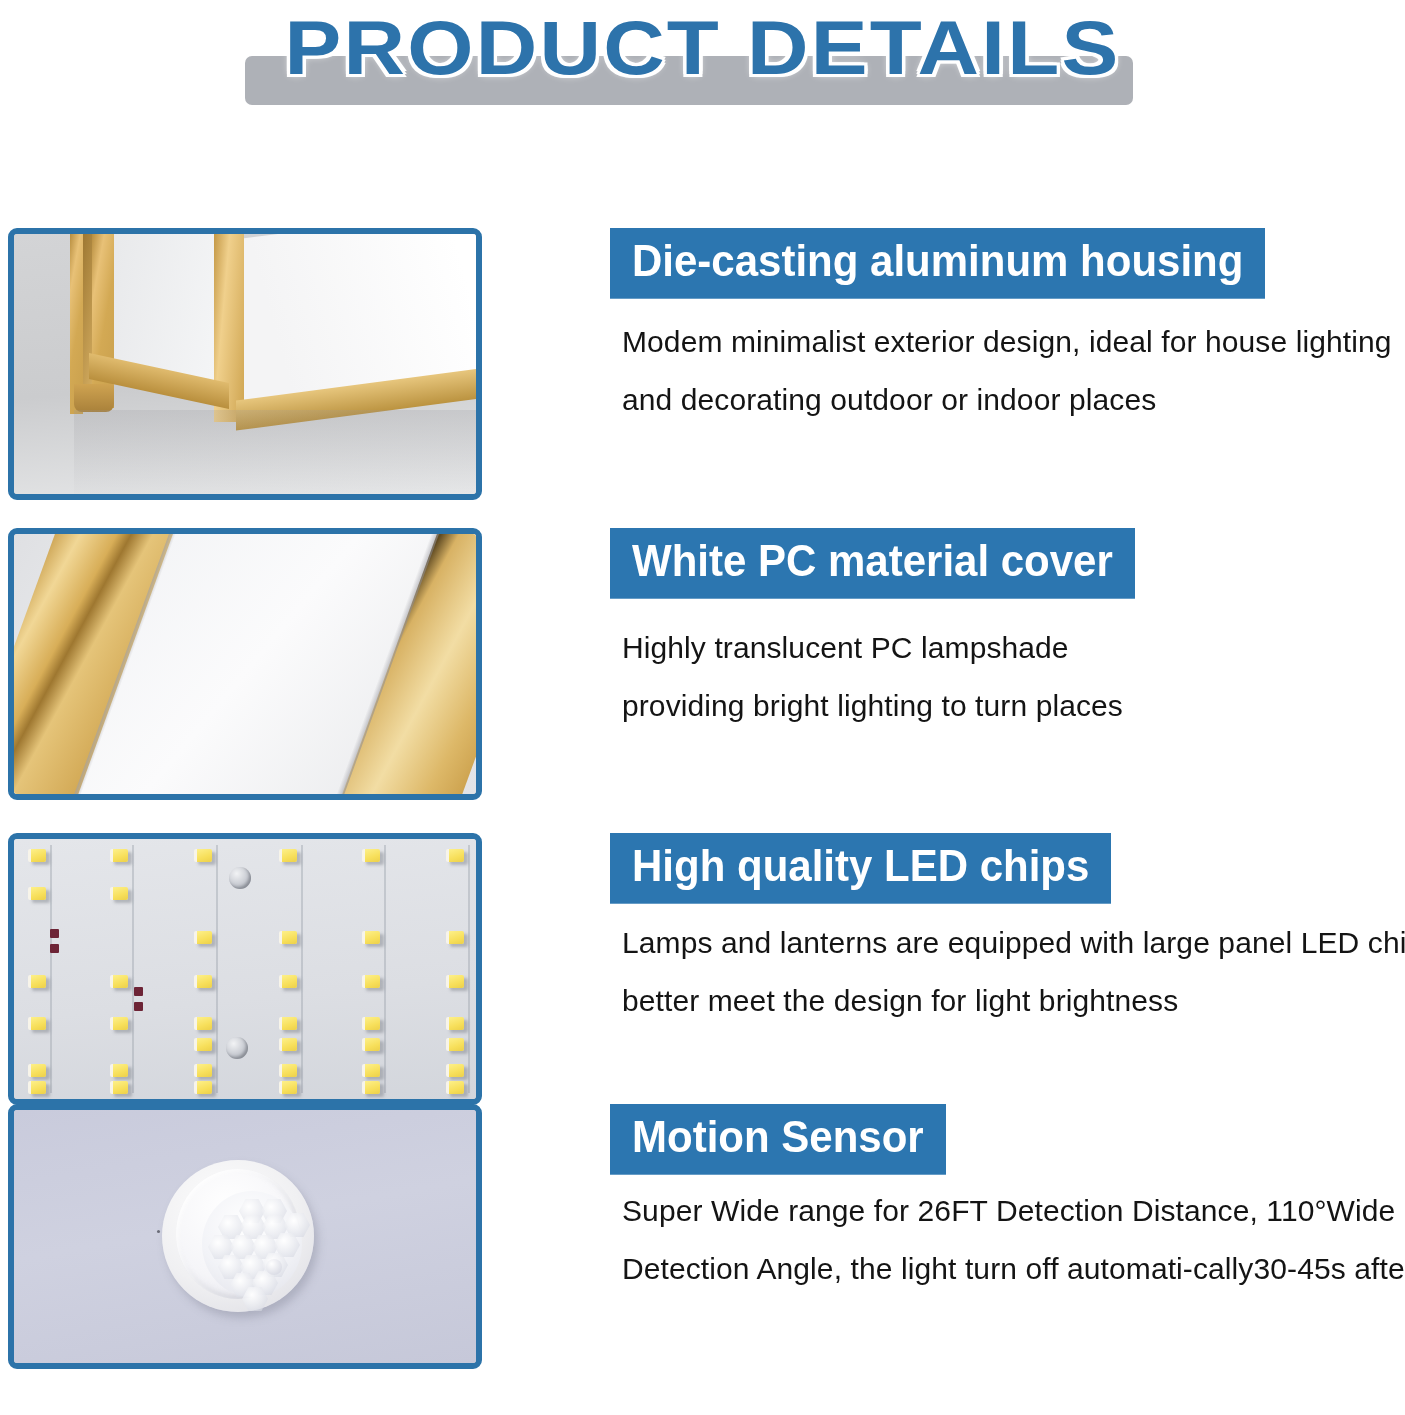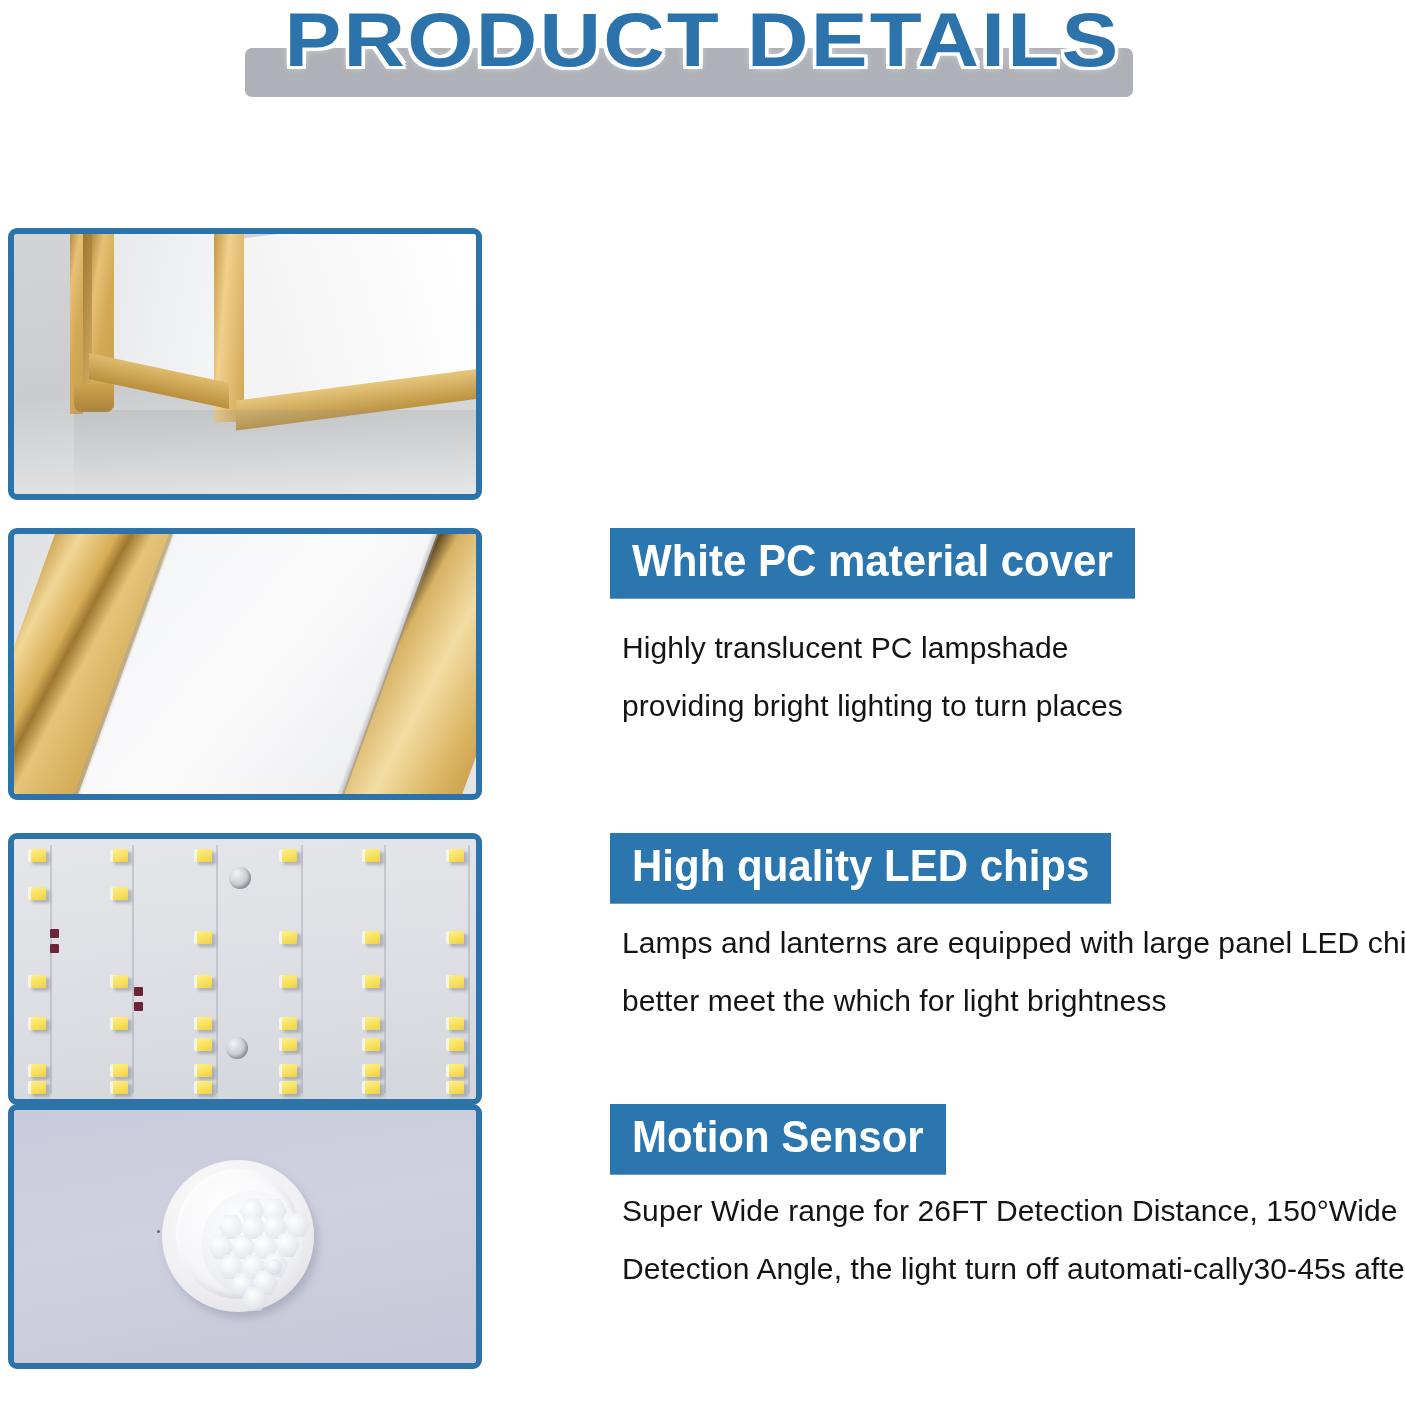--- a/index.html
+++ b/index.html
@@ -12,21 +12,21 @@
     height: 1415px;
     position: relative;
     overflow: hidden;
     font-family: "Liberation Sans", sans-serif;
     -webkit-font-smoothing: antialiased;
   }
 
   
   #header {
     position: absolute;
-    left: 0; top: 0;
+    left: 0; top: 8px;
     width: 1299px;
     height: 130px;
   }
   #header-bar {
     position: absolute;
     left: 245px;
     top: 48px;
     width: 888px;
     height: 49px;
     background: #aeb1b7;
@@ -305,20 +305,27 @@
     <div class="p1-face-left"></div>
     <div class="p1-face-right"></div>
     <div class="gold p1-post-a"></div>
     <div class="gold p1-post-b"></div>
     <div class="gold p1-post-c"></div>
     <div class="gold p1-corner"></div>
     <div class="gold p1-base-left"></div>
     <div class="gold p1-base-right"></div>
     <div class="gold p1-foot"></div>
     <div class="p1-shadow"></div>
+  </div>
+  <div class="textcol">
+    <div class="heading-band">Die-casting aluminum housing</div>
+    <div class="body-lines">
+      <div>Modem minimalist exterior design, ideal for house lighting</div>
+      <div>and decorating outdoor or indoor places</div>
+    </div>
   </div>
 </div>
 
 <div class="row" id="row-2">
   <div class="photo">
     <div class="p2-bg"></div>
     <div class="p2-panel"></div>
     <div class="p2-bar-left"></div>
     <div class="p2-bar-right"></div>
     <div class="p2-seam-l"></div>
@@ -388,21 +395,21 @@
         <div class="res" style="left: 120px; top: 148px;"></div>
         <div class="res" style="left: 120px; top: 163px;"></div>
         <div class="hole" style="left: 215px; top: 28px;"></div>
         <div class="hole" style="left: 212px; top: 198px;"></div>
       </div>
   </div>
   <div class="textcol">
     <div class="heading-band">High quality LED chips</div>
     <div class="body-lines">
       <div>Lamps and lanterns are equipped with large panel LED chips</div>
-      <div>better meet the which for light brightness</div>
+      <div>better meet the design for light brightness</div>
     </div>
   </div>
 </div>
 
 <div class="row" id="row-4">
   <div class="photo">
     <div class="p4-bg"></div>
     <div class="pir-outer">
       <div class="pir-ring">
         <div class="pir-dome">
@@ -426,17 +433,17 @@
             </div>
           <div class="pir-nub"></div>
         </div>
       </div>
     </div>
     <div class="pir-speck"></div>
   </div>
   <div class="textcol">
     <div class="heading-band">Motion Sensor</div>
     <div class="body-lines">
-      <div>Super Wide range for 26FT Detection Distance, 150°Wide</div>
+      <div>Super Wide range for 26FT Detection Distance, 110°Wide</div>
       <div>Detection Angle, the light turn off automati-cally30-45s after</div>
     </div>
   </div>
 </div>
 
 </body></html>

